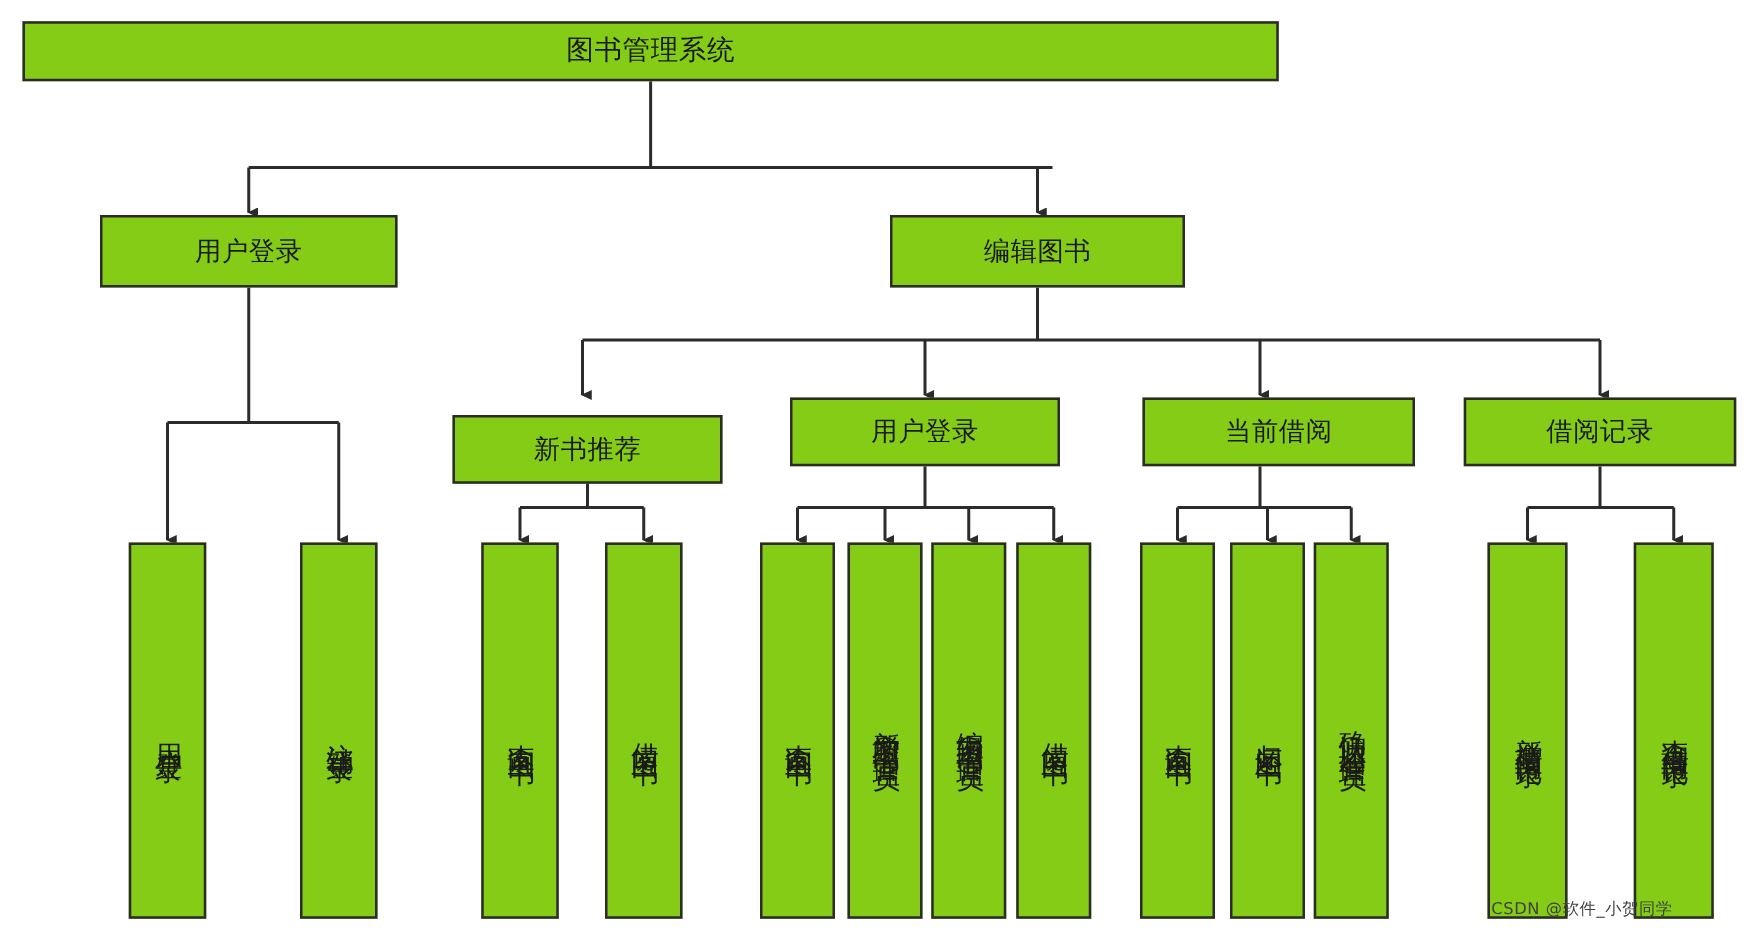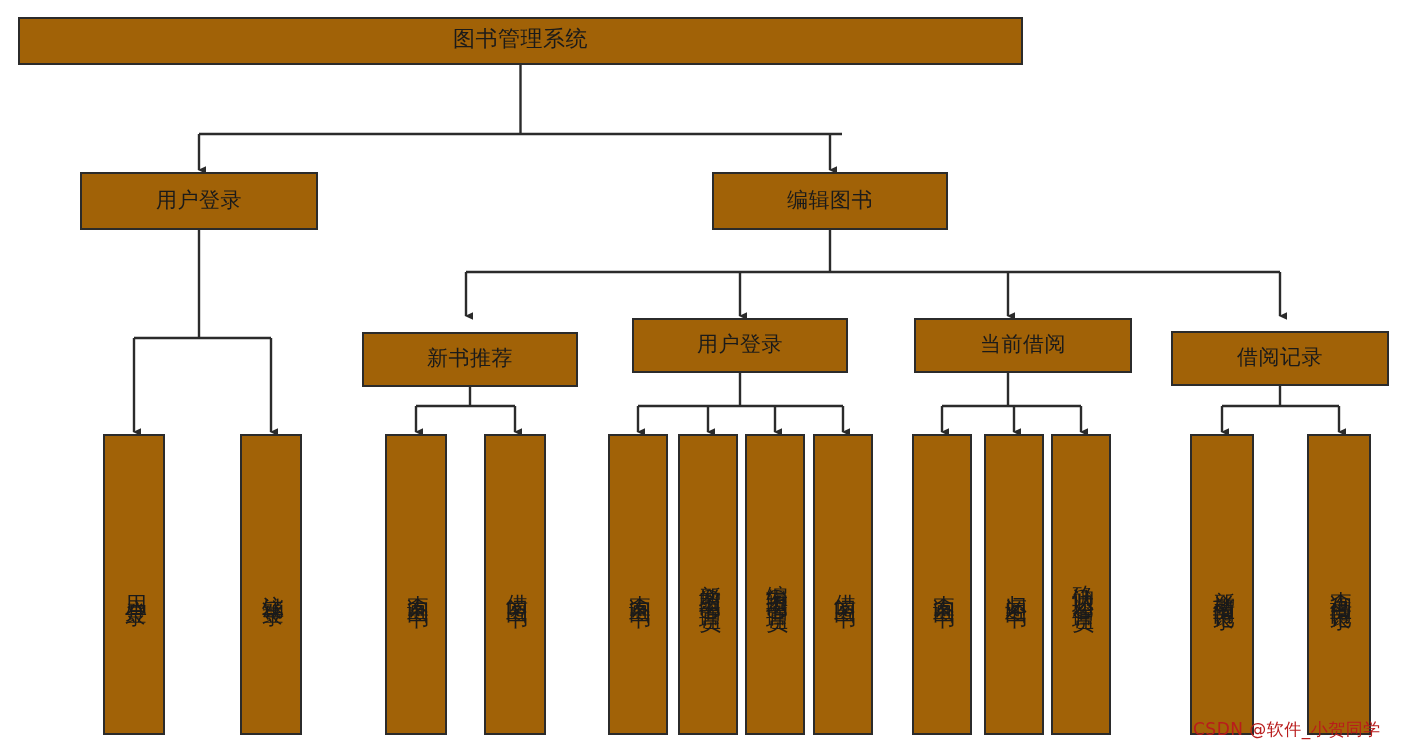--- a/index.html
+++ b/index.html
@@ -22,27 +22,26 @@
     position: absolute;
     left: 0;
     top: 0;
     width: 1405px;
     height: 747px;
     pointer-events: none;
   }
   .node {
     position: absolute;
     box-sizing: border-box;
-    background: #a16207;
+    background: #84cc16;
     border: 2px solid #2b2b2b;
     display: flex;
     align-items: center;
     justify-content: center;
     color: #1a1a1a;
-    font-family: Liberation Mono, monospace;
   }
   .node-label {
     display: block;
     text-align: center;
     line-height: 1.0;
     color: #1a1a1a;
   }
   
   .node.horiz .node-label {
     font-size: 21px;
@@ -62,22 +61,22 @@
     writing-mode: vertical-rl;
     text-orientation: upright;
     font-size: 22px;
     line-height: 1.0;
     letter-spacing: 4px;
     white-space: nowrap;
     max-height: 100%;
   }
   .watermark {
     position: absolute;
-    font-size: 17px;
-    color: #b91c1c;
+    font-size: 13px;
+    color: #404040;
     white-space: nowrap;
     letter-spacing: 0.5px;
   }
 </style>
 </head>
 <body>
 
 <div id="diagram-root">
 
   <svg id="edges-layer" viewBox="0 0 1405 747" width="1405" height="747" xmlns="http://www.w3.org/2000/svg">
@@ -144,21 +143,21 @@
 
   <div class="node horiz" style="left:362px; top:318px; width:216px; height:55px;margin-top:14px;">
     <span class="node-label">新书推荐</span>
   </div>
   <div class="node horiz" style="left:632px; top:318px; width:216px; height:55px;">
     <span class="node-label">用户登录</span>
   </div>
   <div class="node horiz" style="left:901px; top:318px; width:218px; height:55px;margin-left:13px;">
     <span class="node-label">当前借阅</span>
   </div>
-  <div class="node horiz" style="left:1171px; top:318px; width:218px; height:55px;margin-top:13px;">
+  <div class="node horiz" style="left:1171px; top:318px; width:218px; height:55px;">
     <span class="node-label">借阅记录</span>
   </div>
 
   <div class="node vert" style="left:103px; top:434px; width:62px; height:301px;">
     <span class="node-label">用户登录</span>
   </div>
   <div class="node vert" style="left:240px; top:434px; width:62px; height:301px;">
     <span class="node-label">注销登录</span>
   </div>
 

